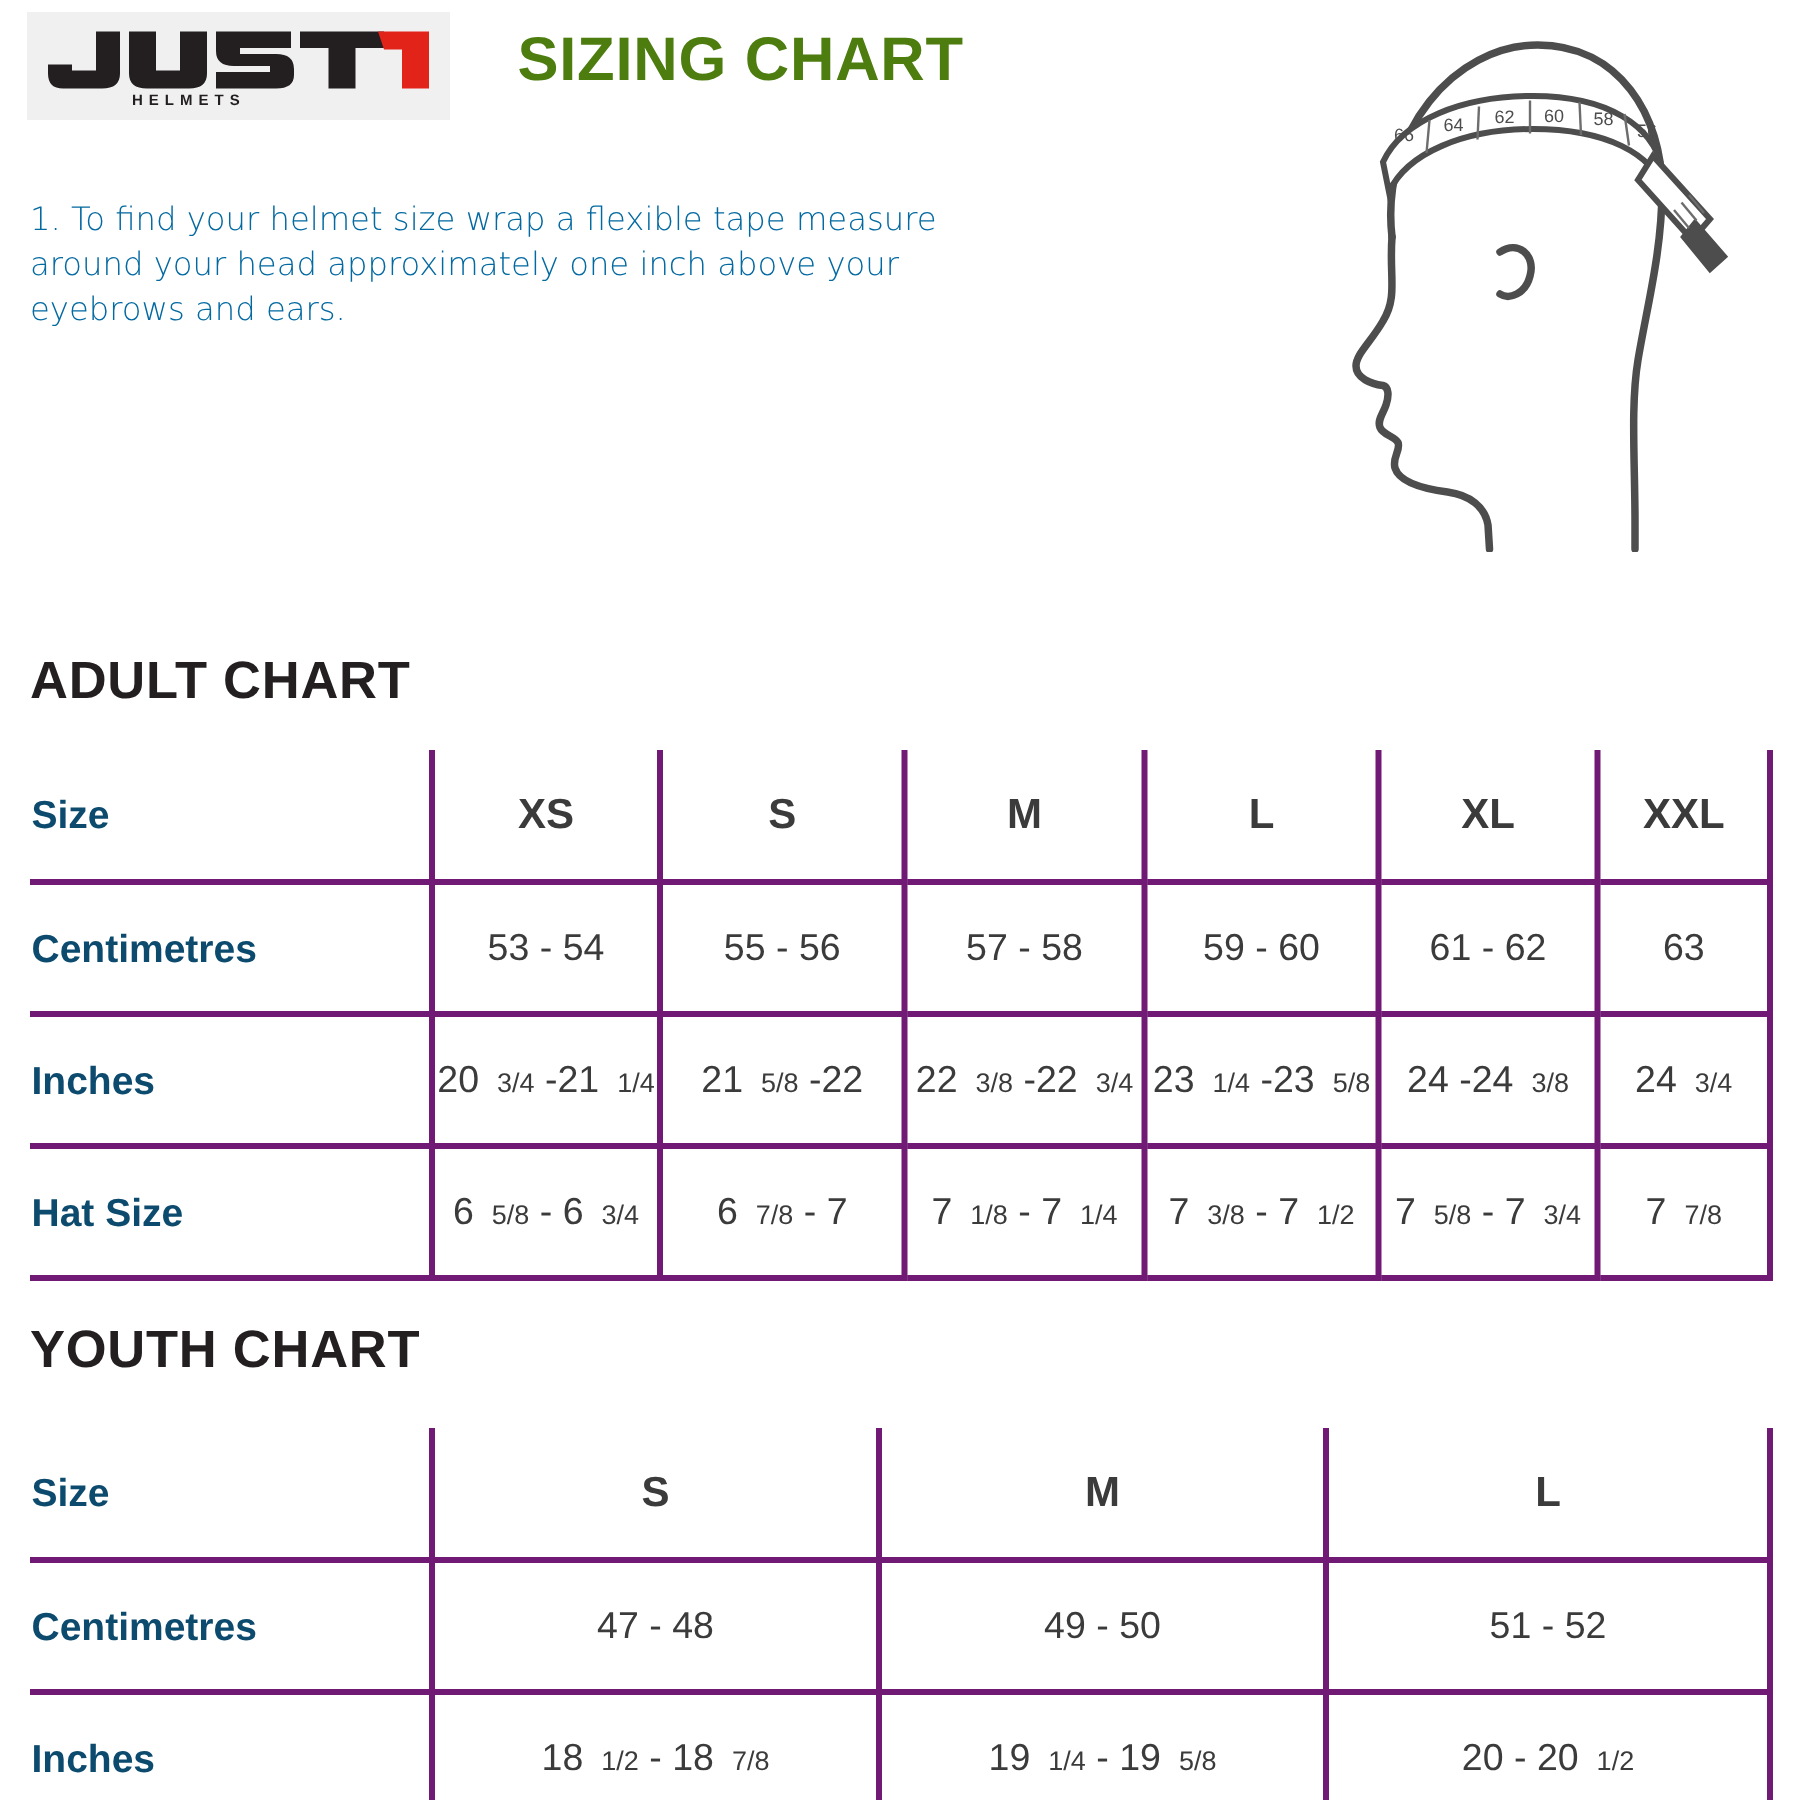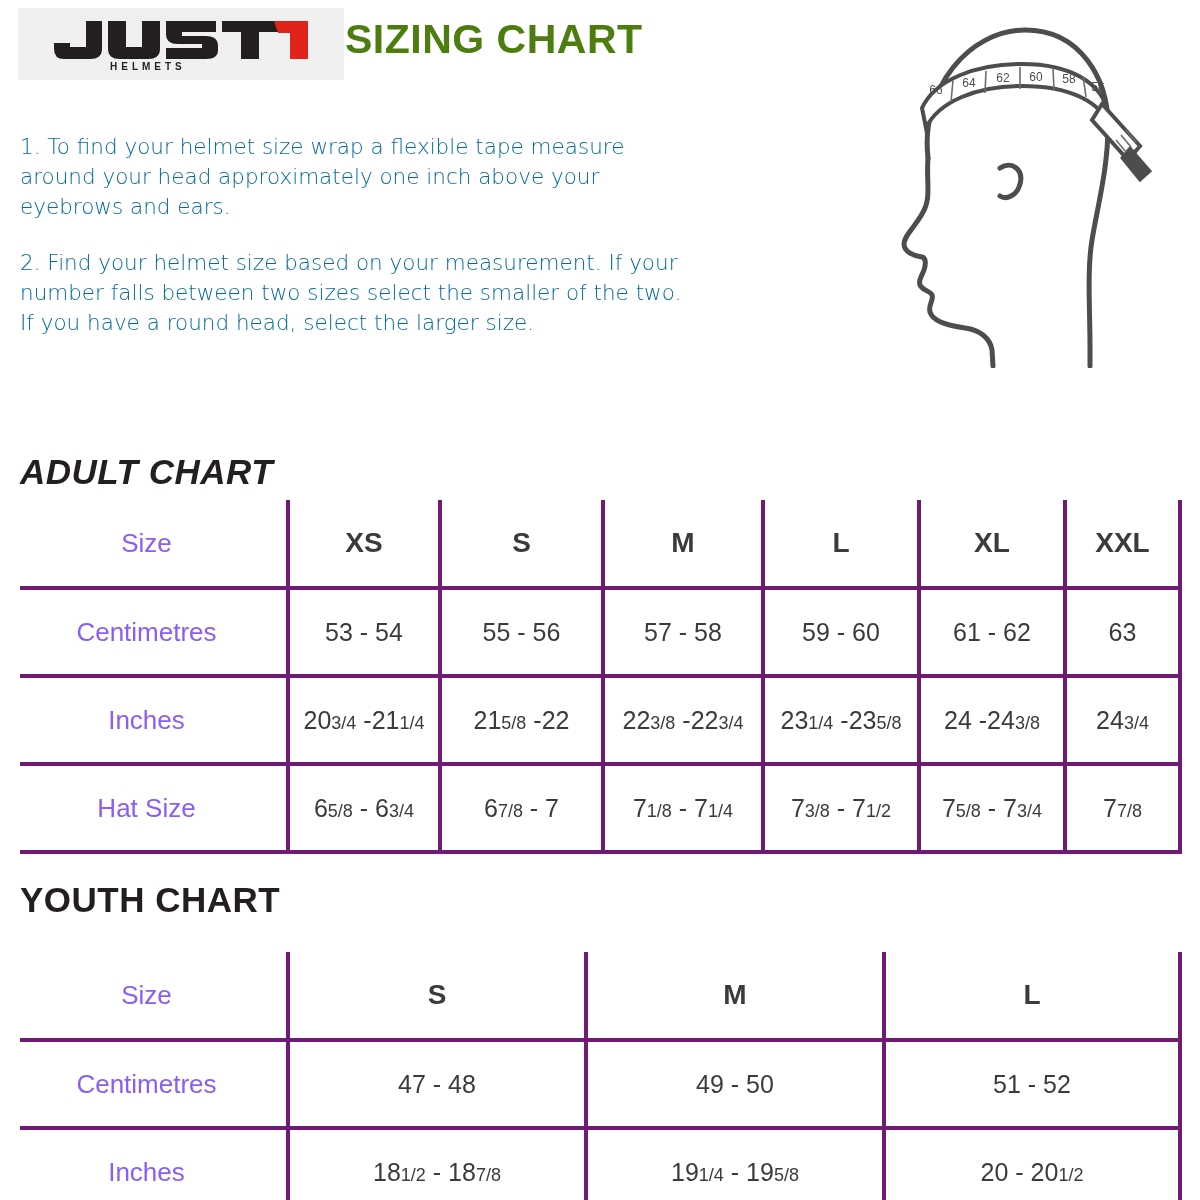--- a/index.html
+++ b/index.html
@@ -22,21 +22,21 @@
 
   
   .header {
     position: relative;
     height: 100px;
   }
   .logo-box {
     position: absolute;
     left: 18px;
     top: 8px;
-    width: 326px;
+    width: 282px;
     height: 72px;
     background: #f0f0f0;
     display: flex;
     align-items: center;
     justify-content: center;
     flex-direction: column;
   }
   .logo-svg { display:block; }
   .sizing-title {
     position: absolute;
@@ -73,42 +73,42 @@
     height: 360px;
   }
 
   
   .section-title {
     font-size: 35px;
     font-weight: bold;
     letter-spacing: 0.5px;
     color: #231f20;
   }
-  #adult-title { position: absolute; left: 20px; top: 452px; font-style: italic; }
+  #adult-title { position: absolute; left: 20px; top: 434px; }
   #youth-title { position: absolute; left: 20px; top: 880px; }
 
   
   table {
     border-collapse: collapse;
     table-layout: fixed;
   }
   .chart-table td, .chart-table th {
     border: 4px solid #701a75;
     text-align: center;
     vertical-align: middle;
     font-weight: bold;
     color: #3b3b3b;
   }
   .chart-table .rowhead {
     border-left: none;
-    text-align: center;
+    text-align: left;
     padding-right: 14px;
     font-size: 26px;
-    font-weight: normal;
-    color: #8b5cf6;
+    font-weight: bold;
+    color: #0c4a6e;
   }
   .chart-table tr:first-child td { border-top: none; }
   .chart-table tr:first-child .rowhead { border-top: none; }
 
   #adult-table {
     position: absolute;
     left: 20px;
     top: 500px;
     width: 1160px;
   }
@@ -120,21 +120,21 @@
     position: absolute;
     left: 20px;
     top: 952px;
     width: 1160px;
   }
   #youth-table td { height: 88px; }
   #youth-table .size-val { font-size: 28px; }
   #youth-table .data-val { font-size: 25px; font-weight: normal; }
 
   
-  .frac { font-size: 0.72em; }
+  .frac { font-size: 0.72em; padding-left: 12px; }
   .nowrap { white-space: nowrap; }
 </style>
 </head>
 <body>
 
 <div class="page">
 
   <div class="header">
     <div class="logo-box">
       <svg class="logo-svg" width="262" height="58" viewBox="0 0 262 58">
@@ -146,21 +146,20 @@
         </g>
         <path d="M224 6 L258 6 L258 44 L240 44 L240 18 L228 18 Z" fill="#e2231a"></path>
         <text x="60" y="55" font-family="'Liberation Sans', sans-serif" font-size="10" font-weight="bold" letter-spacing="4" fill="#231f20">HELMETS</text>
       </svg>
     </div>
     <div class="sizing-title">SIZING CHART</div>
   </div>
 
   <div class="instructions">
     <p class="instr-p">1. To find your helmet size wrap a flexible tape measure around your head approximately one inch above your eyebrows and ears.</p>
-    <p class="instr-p">2. Find your helmet size based on your measurement. If your number falls between two sizes select the smaller of the two. If you have a round head, select the larger size.</p>
   </div>
 
   <div class="head-art">
     <svg width="330" height="360" viewBox="0 0 330 360">
       <g fill="none" stroke="#4d4d4d" stroke-width="5" stroke-linejoin="round" stroke-linecap="round">
 
         <path d="M88 150
                  C 80 80, 130 22, 185 22
                  C 240 22, 268 70, 268 118
                  C 268 160, 258 196, 252 232

